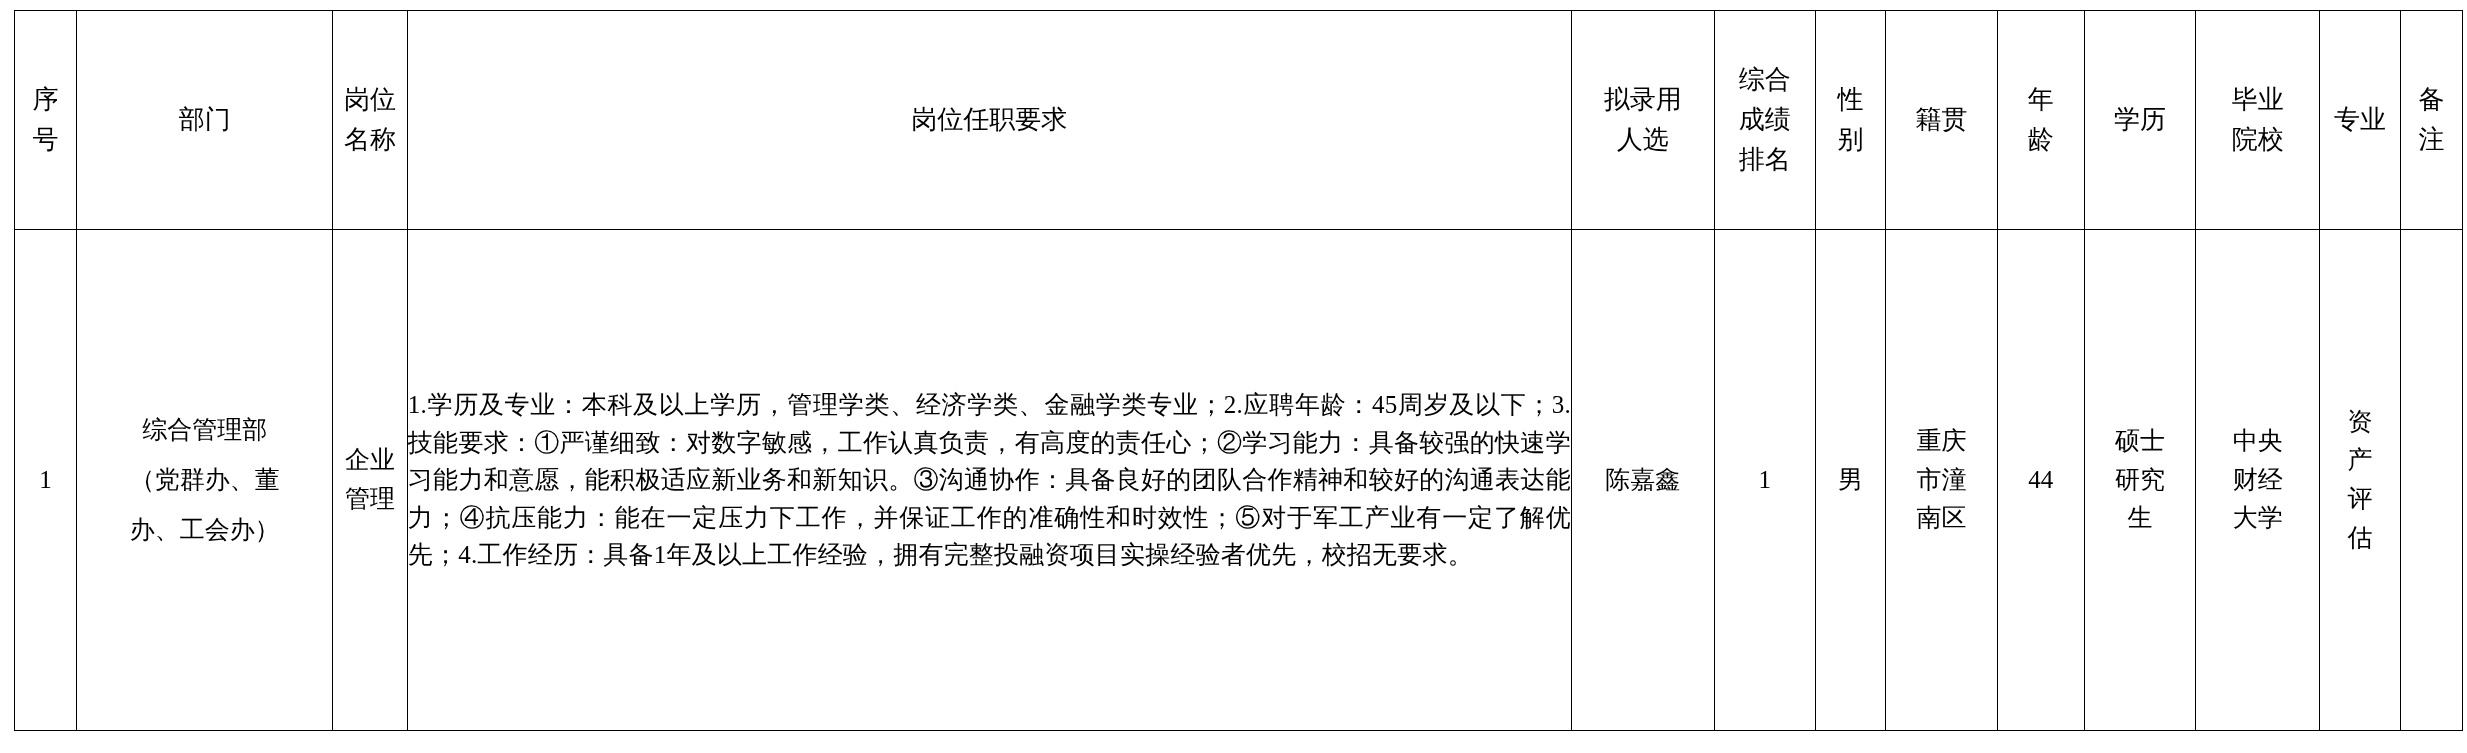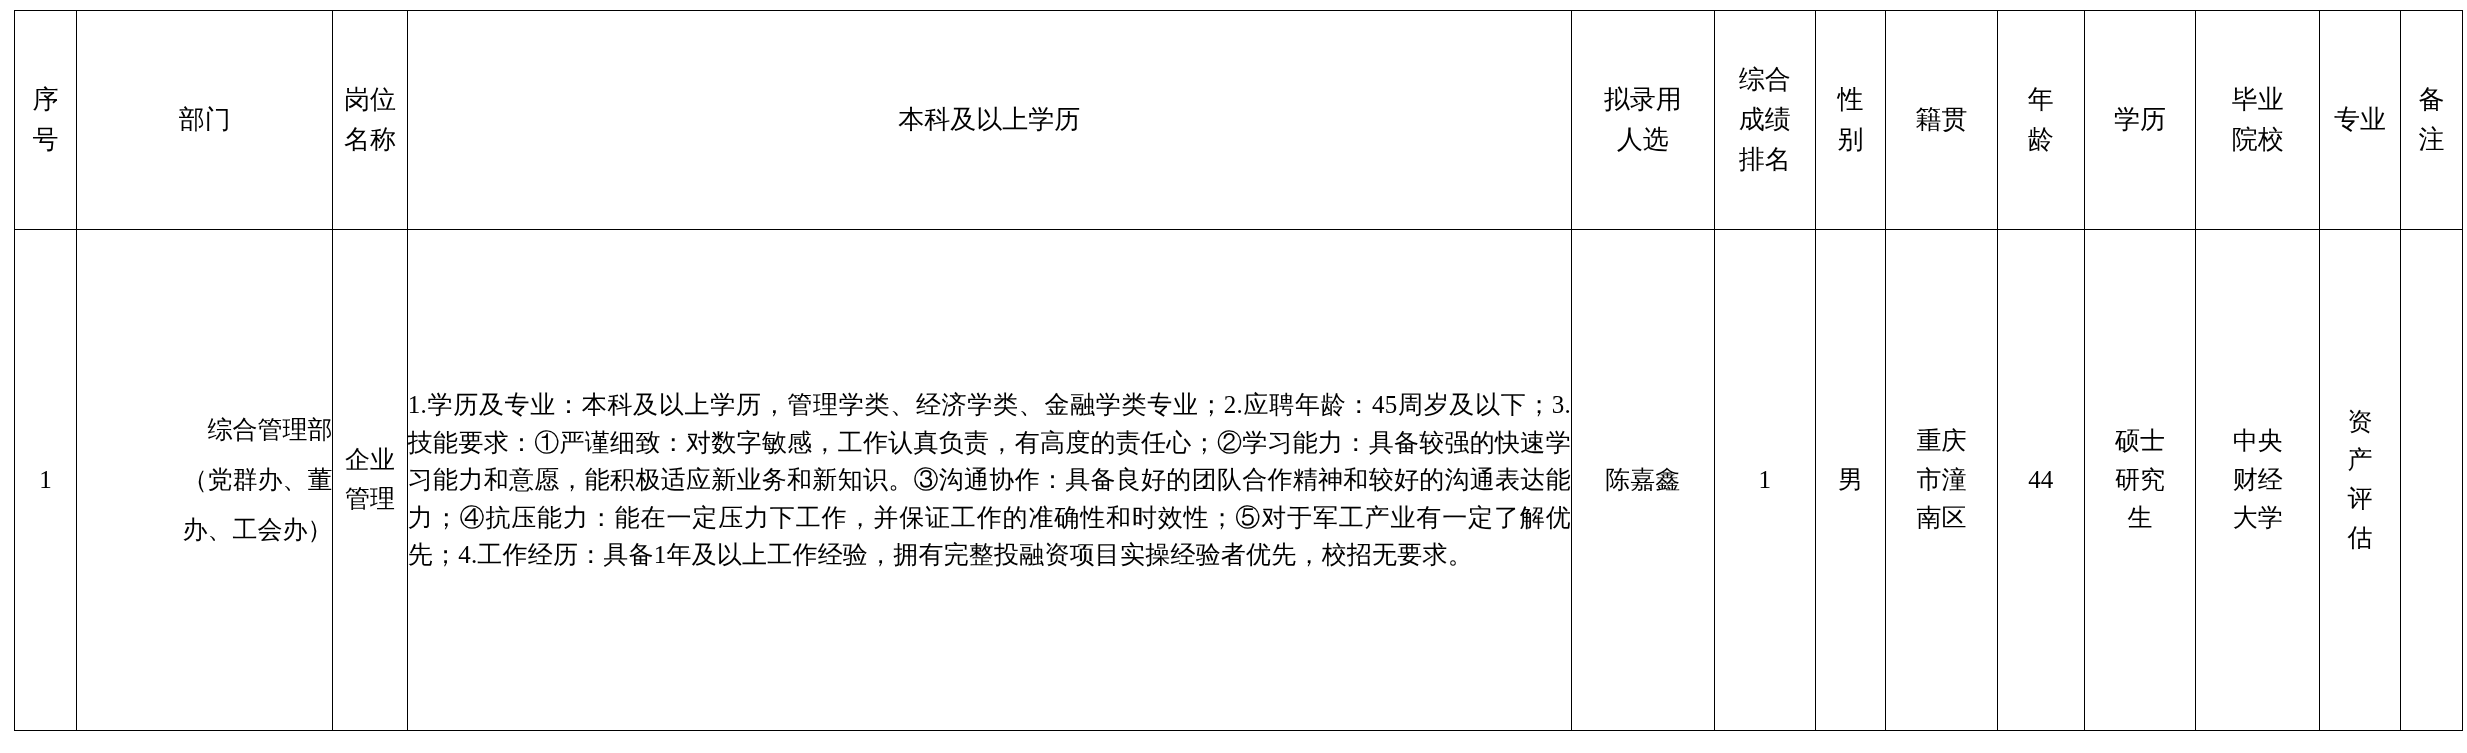--- a/index.html
+++ b/index.html
@@ -66,21 +66,21 @@
   td.req-cell p {
     margin: 0;
     text-align: justify;
     text-justify: inter-ideograph;
   }
   td.dept-cell {
     font-size: 25px;
     line-height: 2.0;
     padding: 0 10px;
   }
-  td.dept-cell .vstack { line-height: 2.0; align-items: flex-end; }
+  td.dept-cell .vstack { line-height: 2.0; }
   td.post-cell {
     font-size: 25px;
     line-height: 1.9;
   }
   td.narrow-vert {
     font-size: 25px;
     line-height: 1.9;
   }
   
   col.c-index   { width: 60px; }
@@ -131,21 +131,21 @@
           </div>
         </td>
         <td>
           <div class="vstack">
             <span>岗位</span>
             <span>名称</span>
           </div>
         </td>
         <td>
           <div class="vstack">
-            <span>本科及以上学历</span>
+            <span>岗位任职要求</span>
           </div>
         </td>
         <td>
           <div class="vstack">
             <span>拟录用</span>
             <span>人选</span>
           </div>
         </td>
         <td>
           <div class="vstack">

